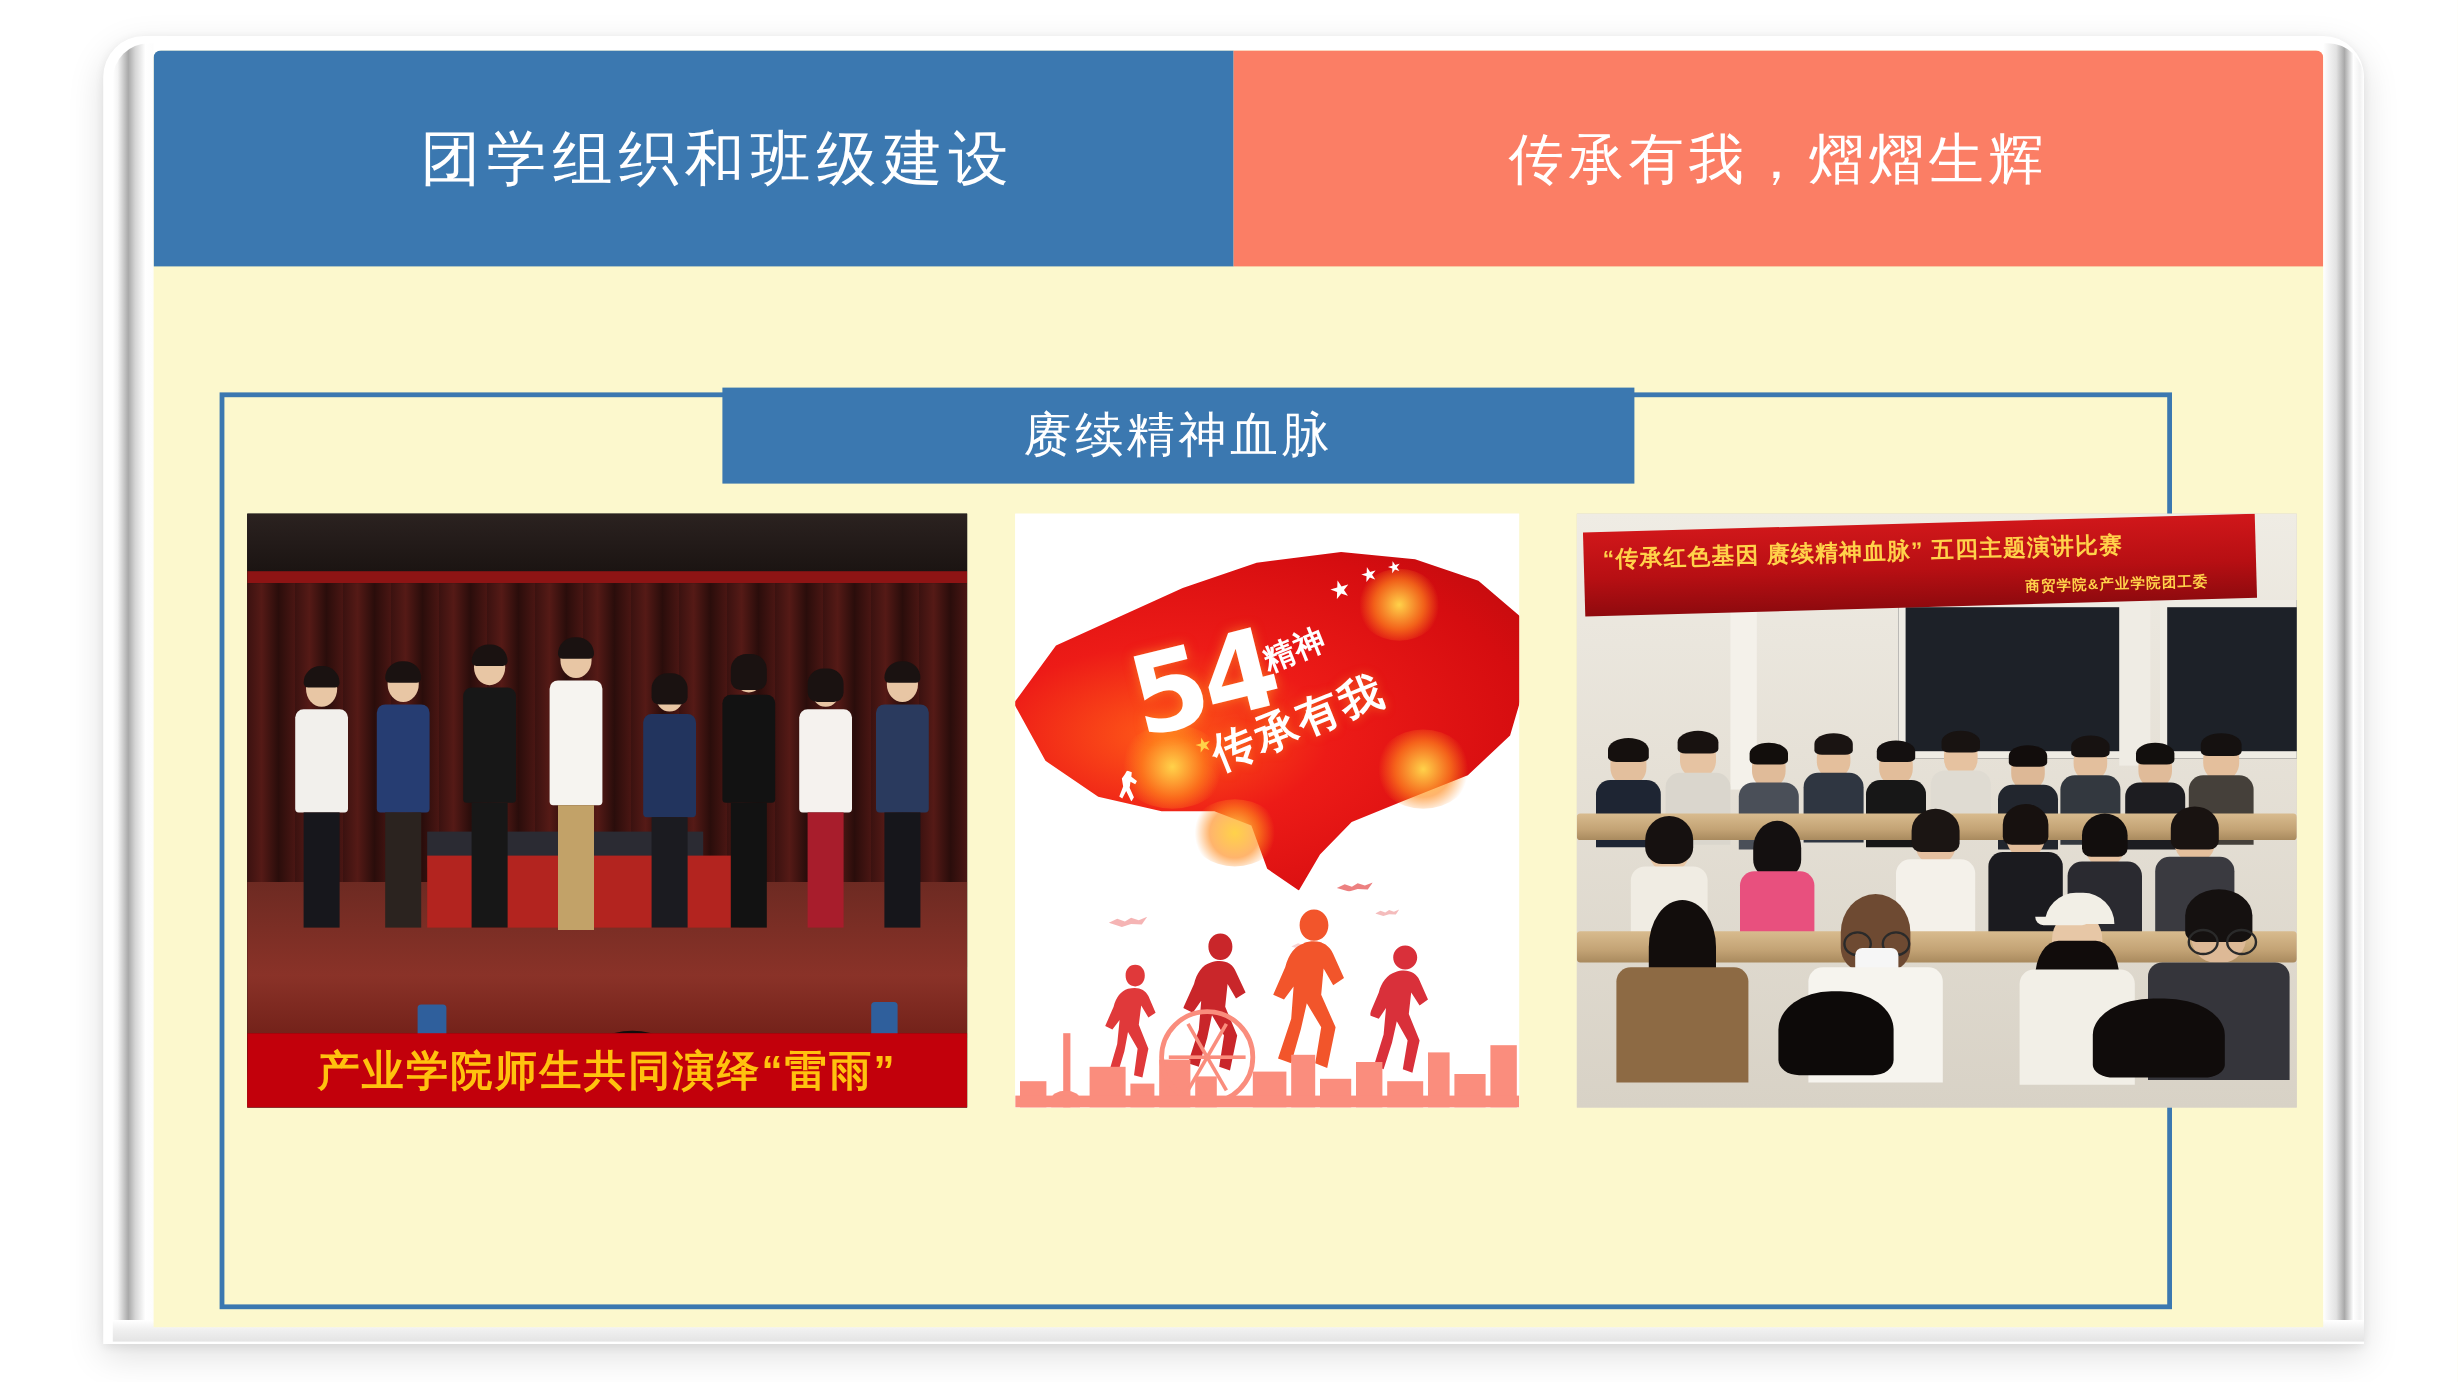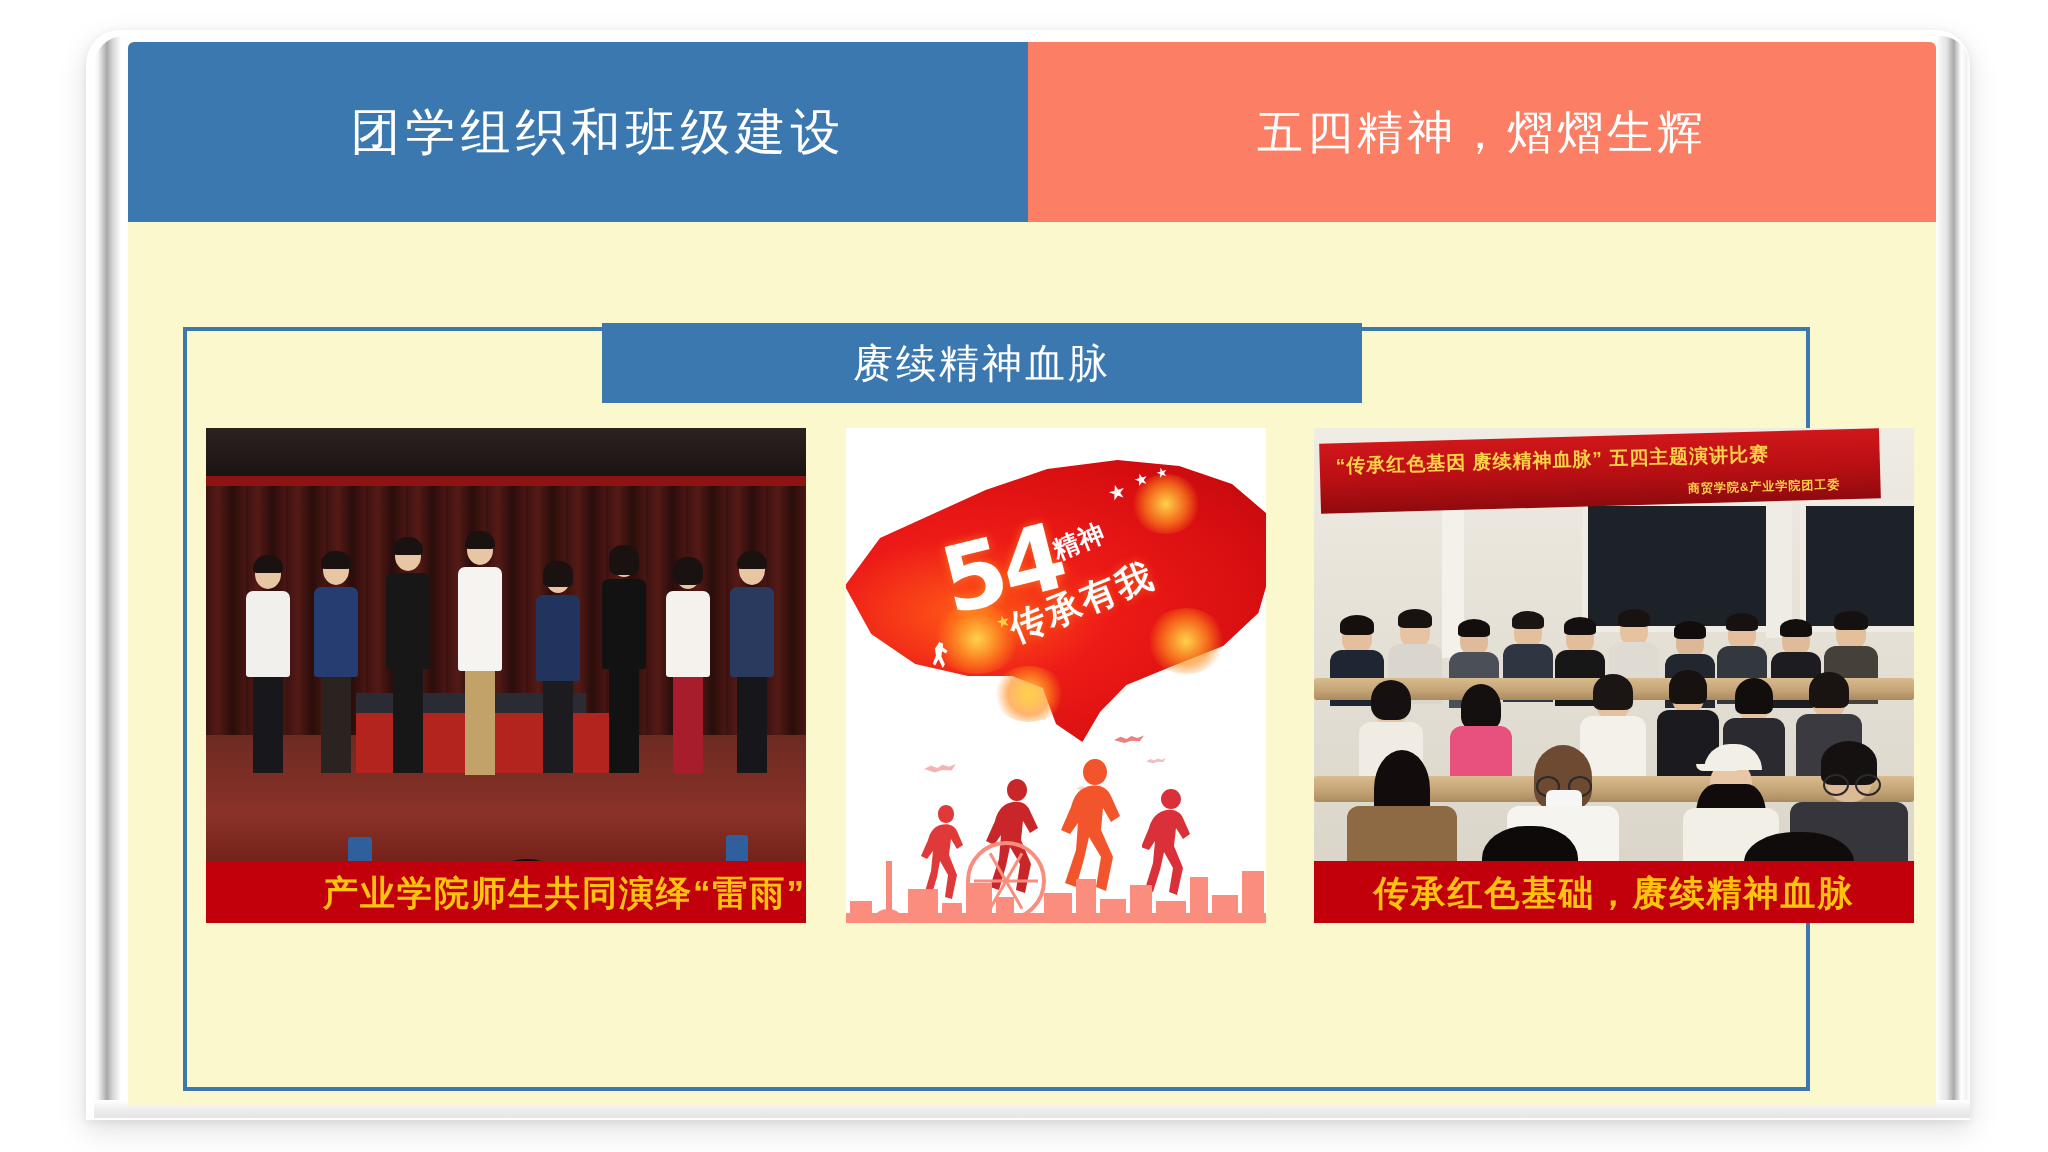--- a/index.html
+++ b/index.html
@@ -175,41 +175,41 @@
   .aud{position:absolute;}
   .a-head{border-radius:48% 48% 42% 42%;}
   .a-hair{position:absolute;left:50%;transform:translateX(-50%);border-radius:50% 50% 20% 20%;}
   .a-torso{position:absolute;left:50%;transform:translateX(-50%);border-radius:12px 12px 0 0;}
   .cap{position:absolute;border-radius:40px 40px 0 0;background:#f2efe6;}
   .cap::after{content:"";position:absolute;left:-8px;bottom:-1px;width:46px;height:7px;
     background:#f2efe6;border-radius:0 0 8px 8px;}
   .mask{position:absolute;background:#f6f6f6;border-radius:6px;}
   .glasses{position:absolute;border:2px solid #2a2a2a;border-radius:50%;}
 
-  #card1 .caption{height:62px;justify-content:flex-end;}
+  #card1 .caption{height:62px;}
   #card3 .caption{height:62px;}
 </style>
 </head>
 <body>
 
 <div class="page">
 
   <div class="slide-shadow"></div>
   <div class="bevel-left"></div>
   <div class="bevel-right"></div>
   <div class="bevel-bottom"></div>
 
   <div class="slide">
 
     <div class="hdr-row">
       <div class="hdr-blue">
         <span class="txt">团学组织和班级建设</span>
       </div>
       <div class="hdr-red">
-        <span class="txt">五四精神，熠熠生辉</span>
+        <span class="txt">传承有我，熠熠生辉</span>
       </div>
     </div>
 
     <div class="frame"></div>
 
     <div class="banner">
       <span class="txt">赓续精神血脉</span>
     </div>
 
     <div class="photos">
@@ -497,21 +497,18 @@
             <div class="glasses" style="left:29px;top:24px;width:22px;height:18px;"></div>
             <div class="a-torso" style="top:52px;width:118px;height:98px;background:#35353b;"></div>
           </div>
           <div class="aud" style="left:168px;top:398px;">
               <div class="a-hair" style="position:relative;left:0;transform:none;top:0;width:96px;height:70px;background:#0d0a09;border-radius:46% 46% 18% 18%;"></div>
             </div>
           <div class="aud" style="left:430px;top:404px;">
               <div class="a-hair" style="position:relative;left:0;transform:none;top:0;width:110px;height:66px;background:#100c0b;border-radius:46% 46% 16% 16%;"></div>
             </div>
 
-          <div class="caption">
-            <span class="txt">传承红色基础，赓续精神血脉</span>
-          </div>
         </div>
       </div>
 
     </div>
   </div>
 </div>
 
 </body></html>

